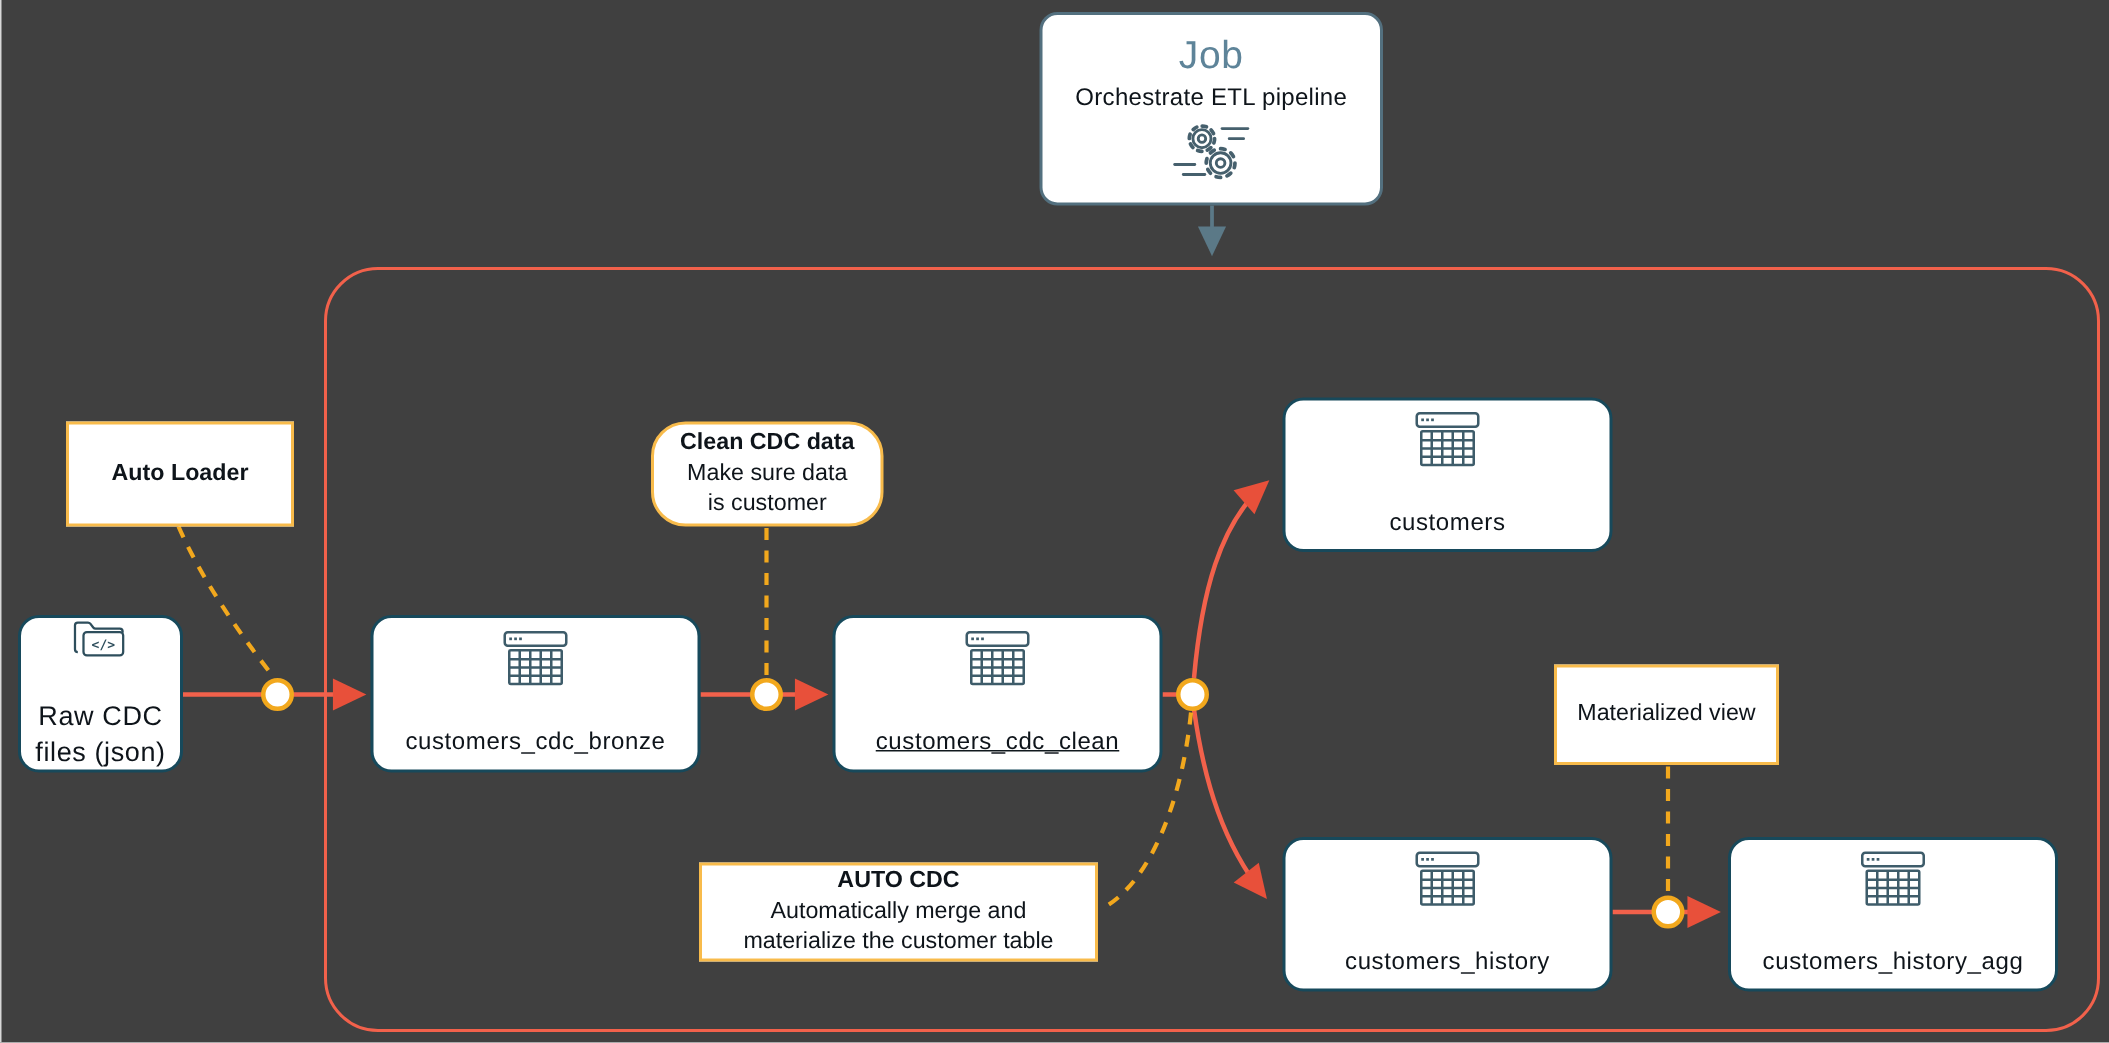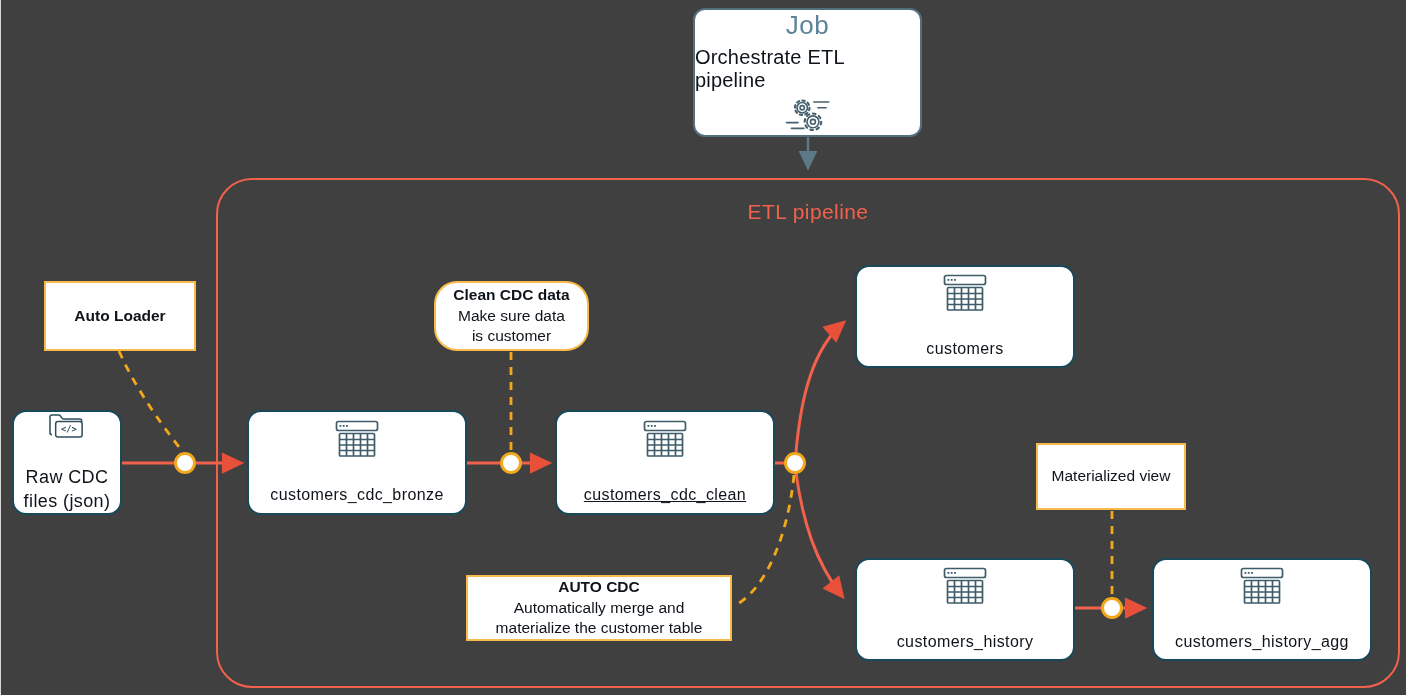--- a/index.html
+++ b/index.html
@@ -7,21 +7,21 @@
   body { font-family:"Liberation Sans", sans-serif; color:#10181d; }
 
   .canvas { position:relative; width:1406px; height:695px; background:#404040; overflow:hidden; }
   .edge-line { position:absolute; left:0; top:0; width:1px; height:695px; background:#d8d8d8; }
 
   
   .job-box { position:absolute; left:693px; top:8px; width:229px; height:129px;
     border:2.5px solid #53707f; border-radius:12px; background:#fff;
     display:flex; flex-direction:column; align-items:center; justify-content:center; gap:5px; z-index:3; }
   .job-title { font-size:26px; color:#5e8499; letter-spacing:0.5px; }
-  .job-subtitle { font-size:20px; color:#0e141a; letter-spacing:0.2px; }
+  .job-subtitle { font-size:16px; color:#0e141a; letter-spacing:0.2px; }
 
   
   .etl-container { position:absolute; left:216px; top:178px; width:1184px; height:510px;
     border:2.5px solid #f2614b; border-radius:36px; background:transparent; z-index:1; }
   .etl-label { position:absolute; left:216px; top:200px; width:1184px; text-align:center;
     font-size:21px; font-weight:500; color:#f2614b; letter-spacing:0.4px; z-index:1; }
 
   
   .node { position:absolute; background:#fff; border:2.5px solid #17495b; border-radius:14px;
     display:flex; flex-direction:column; align-items:center; justify-content:center; gap:27px; z-index:3; }
@@ -87,21 +87,20 @@
         <circle cx="36" cy="30" r="3"></circle>
         <path d="M37,6 H55"></path>
         <path d="M42,13 H52"></path>
         <path d="M4,31 H18"></path>
         <path d="M10,38 H25"></path>
       </g>
     </svg>
   </div>
 
   <div class="etl-container"></div>
-  <div class="etl-label">ETL pipeline</div>
 
   <div class="node" style="left:12px; top:410px; width:110px; height:105px;">
     <svg class="icon" width="48" height="36" viewBox="0 0 48 36">
       <g stroke="#2e4e5c" stroke-width="2" fill="none">
         <path d="M4,30 a2.5,2.5 0 0 1 -2.5,-2.5 V6.5 a2.5,2.5 0 0 1 2.5,-2.5 h9 a2.5,2.5 0 0 1 2,1 l2.6,3.4 a2.5,2.5 0 0 0 2,1 H41 a2.5,2.5 0 0 1 2.5,2.5 v1"></path>
         <rect x="9" y="12.5" width="35" height="20.5" rx="3" fill="#ffffff"></rect>
       </g>
       <text x="26.5" y="27" text-anchor="middle" font-family="DejaVu Sans Mono, monospace" font-size="11.5" font-weight="bold" fill="#2e4e5c">&lt;/&gt;</text>
     </svg>
     <div class="node-label" style="font-size:18px;">Raw CDC

